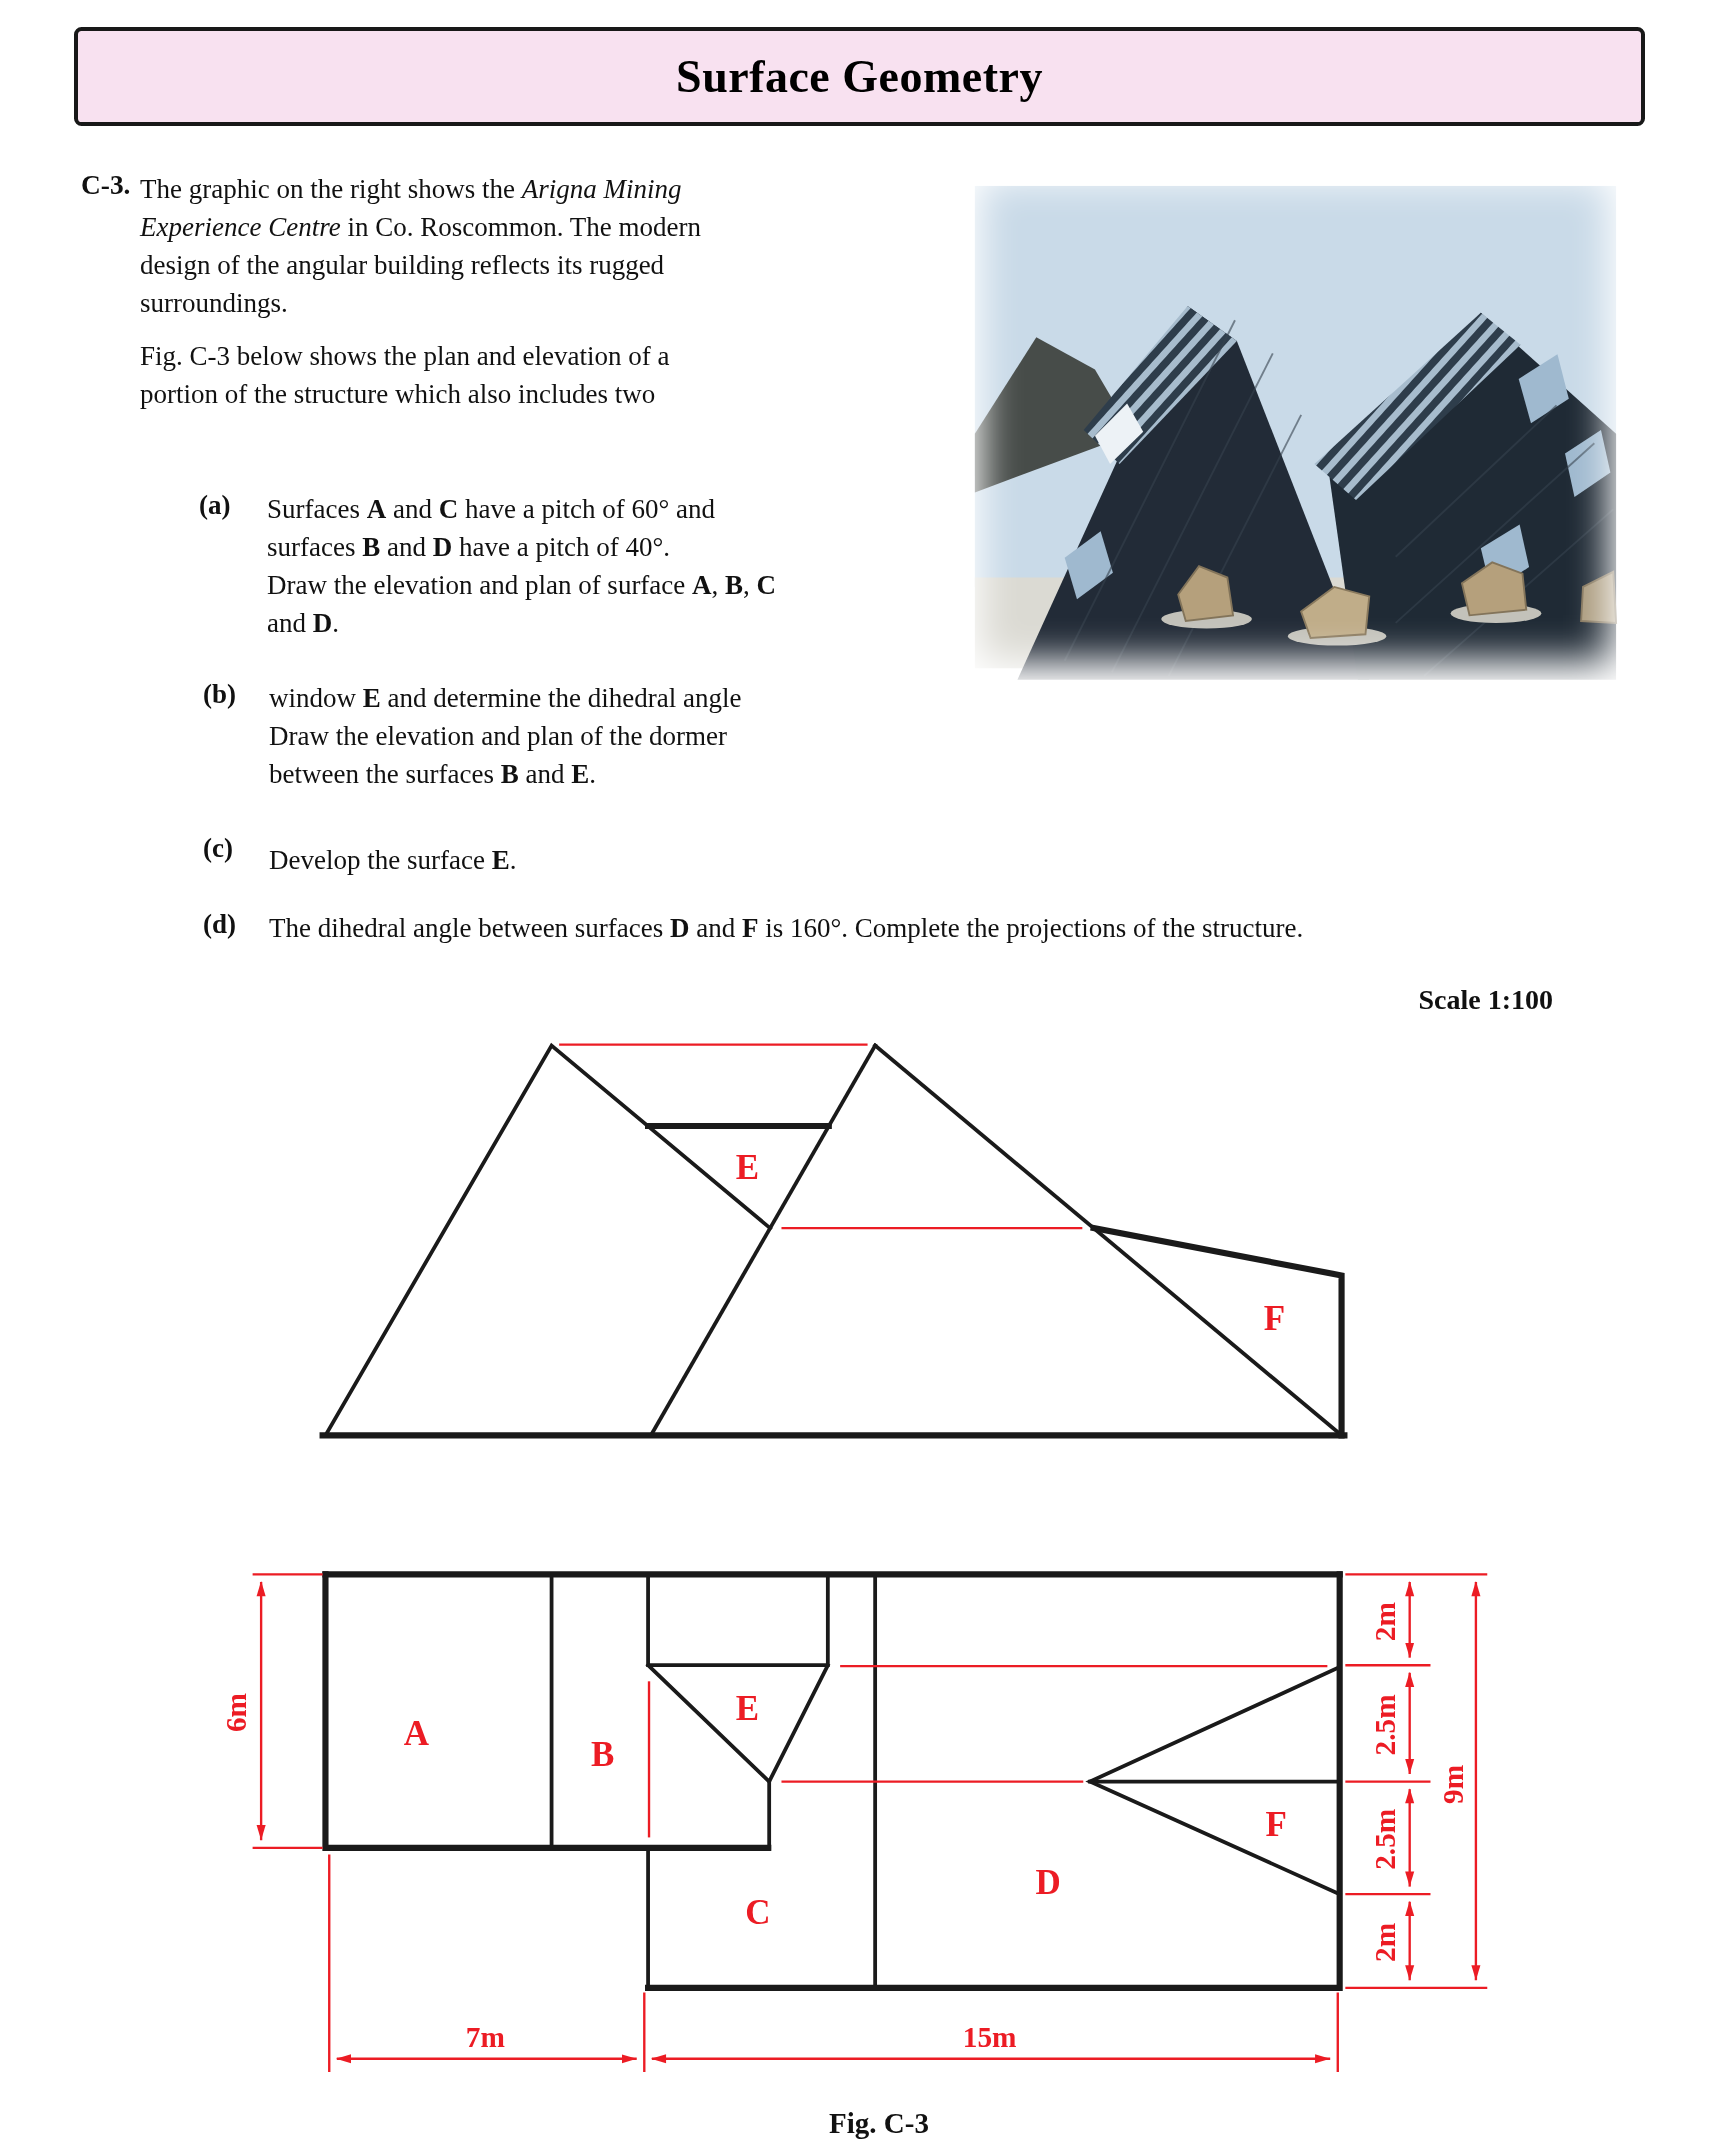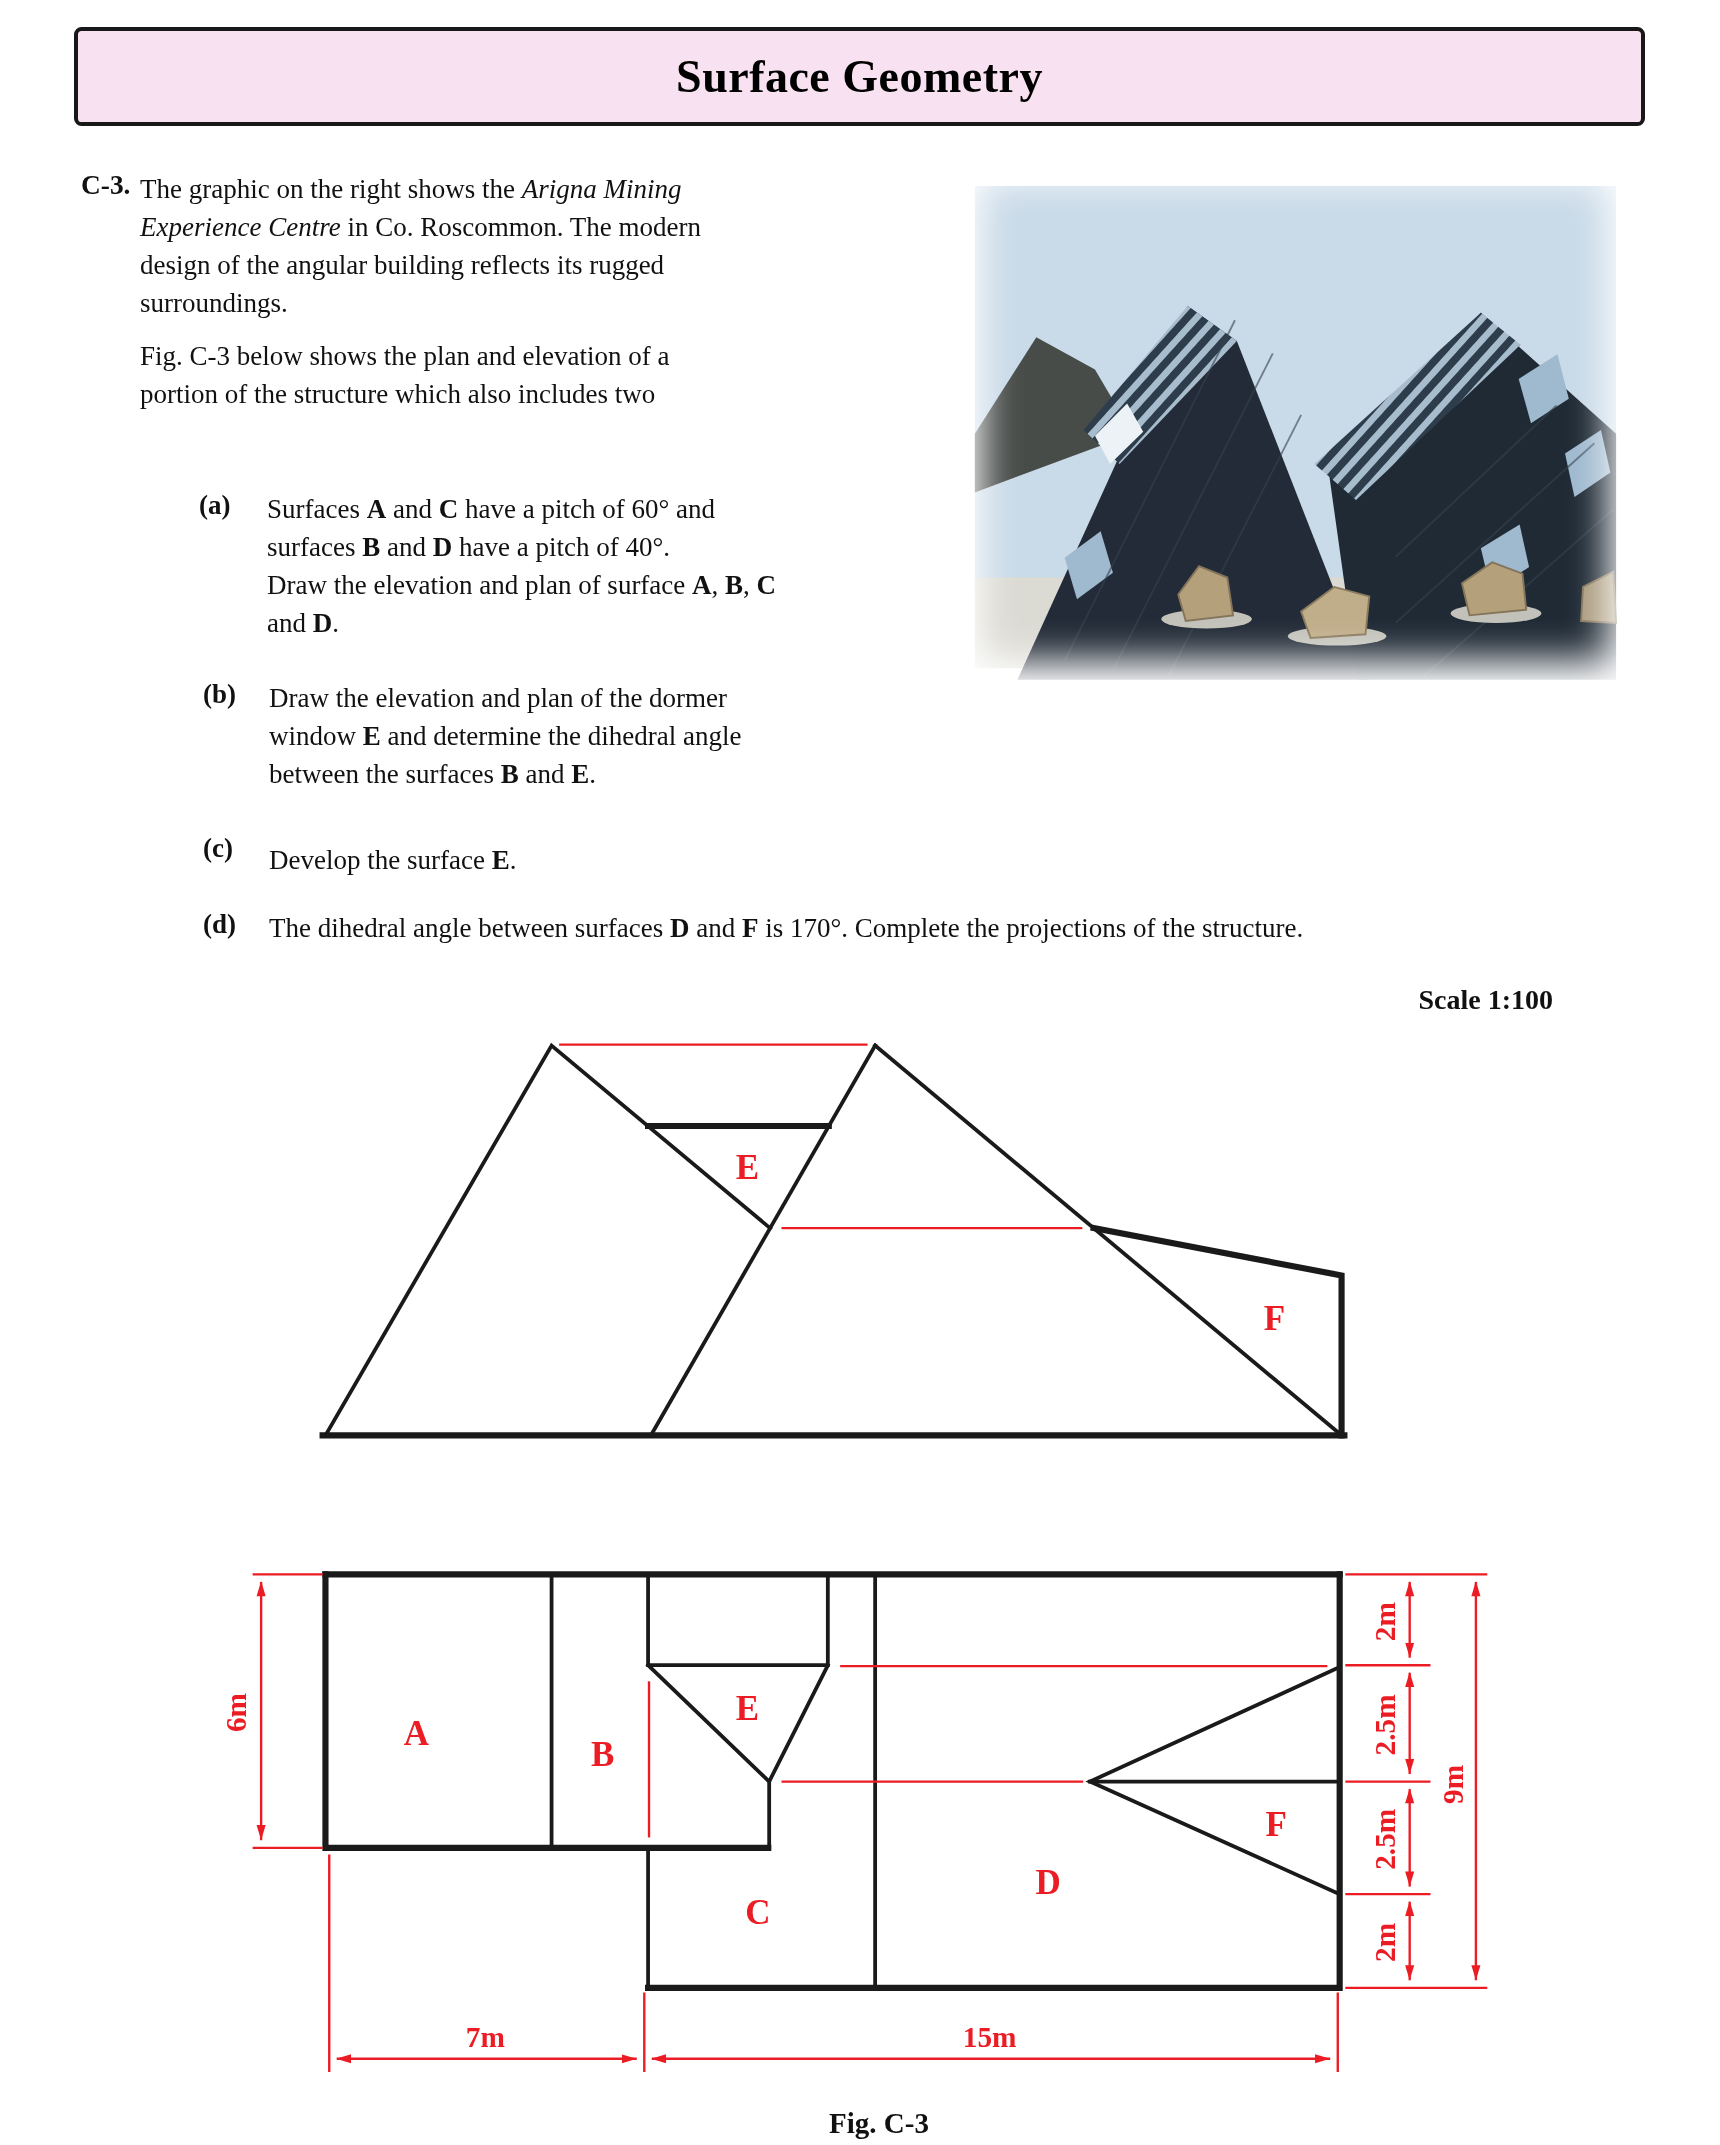--- a/index.html
+++ b/index.html
@@ -60,35 +60,35 @@
     <div class="tblock ilines">
         <div><span>Surfaces </span><b>A</b><span> and </span><b>C</b><span> have a pitch of 60° and</span></div>
         <div><span>surfaces </span><b>B</b><span> and </span><b>D</b><span> have a pitch of 40°.</span></div>
         <div><span>Draw the elevation and plan of surface </span><b>A</b><span>, </span><b>B</b><span>, </span><b>C</b></div>
         <div><span>and </span><b>D</b><span>.</span></div>
       </div>
   </div>
   <div class="item ib">
     <span class="ilabel">(b)</span>
     <div class="tblock ilines">
+        <div><span>window </span><b>E</b><span> and determine the dihedral angle</span></div>
         <div><span>Draw the elevation and plan of the dormer</span></div>
-        <div><span>window </span><b>E</b><span> and determine the dihedral angle</span></div>
         <div><span>between the surfaces </span><b>B</b><span> and </span><b>E</b><span>.</span></div>
       </div>
   </div>
   <div class="item ic">
     <span class="ilabel">(c)</span>
     <div class="tblock ilines">
         <div><span>Develop the surface </span><b>E</b><span>.</span></div>
       </div>
   </div>
   <div class="item id">
     <span class="ilabel">(d)</span>
     <div class="tblock ilines">
-        <div><span>The dihedral angle between surfaces </span><b>D</b><span> and </span><b>F</b><span> is 170°. Complete the projections of the structure.</span></div>
+        <div><span>The dihedral angle between surfaces </span><b>D</b><span> and </span><b>F</b><span> is 160°. Complete the projections of the structure.</span></div>
       </div>
   </div>
 
   <div class="scale">Scale 1:100</div>
 
   <div class="photo">
     <svg width="688" height="541" viewBox="0 0 727 572">
       <defs>
         <pattern id="stripes" patternUnits="userSpaceOnUse" width="15" height="15" patternTransform="rotate(42)">
           <rect width="15" height="15" fill="#a7bccd"></rect>

